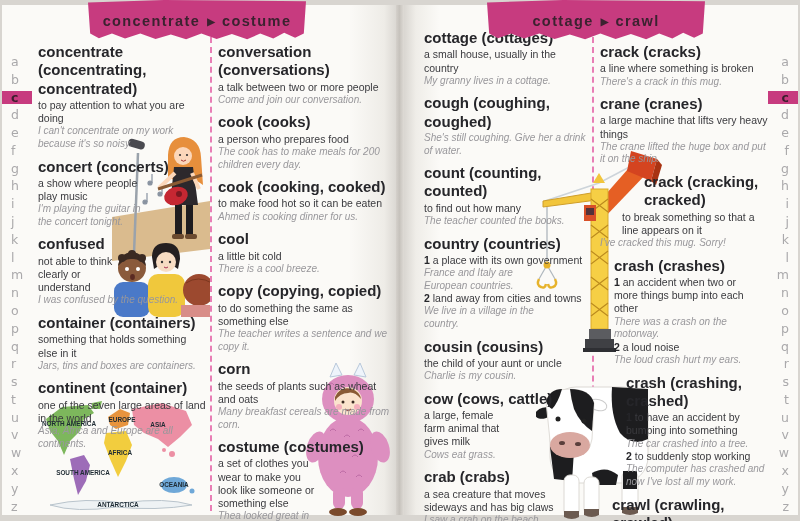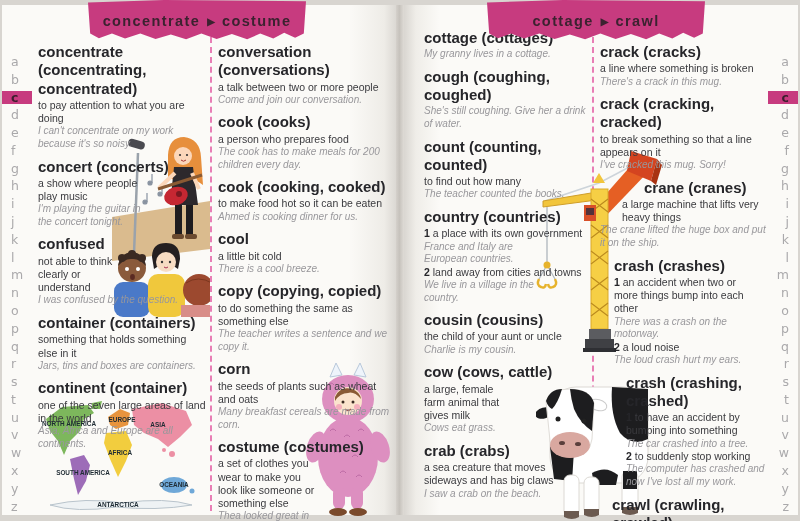--- a/index.html
+++ b/index.html
@@ -305,20 +305,21 @@
       <div class="tab-letter">v</div>
       <div class="tab-letter">w</div>
       <div class="tab-letter">x</div>
       <div class="tab-letter">y</div>
       <div class="tab-letter">z</div>
     </div>
   <div class="divider"></div>
   <div class="col col1">
       <div class="entry">
         <div class="head">cottage (cottages)</div>
+        <div class="def">a small house, usually in the country</div>
         <div class="ex">My granny lives in a cottage.</div>
       </div>
       <div class="entry">
         <div class="head">cough (coughing, coughed)</div>
         <div class="ex">She's still coughing. Give her a drink of water.</div>
       </div>
       <div class="entry">
         <div class="head">count (counting, counted)</div>
         <div class="def">to find out how many</div>
         <div class="ex">The teacher counted the books.</div>
@@ -346,28 +347,28 @@
         <div class="ex">I saw a crab on the beach.</div>
       </div>
     </div>
   <div class="col col2">
       <div class="entry">
         <div class="head">crack (cracks)</div>
         <div class="def">a line where something is broken</div>
         <div class="ex">There's a crack in this mug.</div>
       </div>
       <div class="entry">
+        <div class="head">crane (cranes)</div>
+        <div class="def">a large machine that lifts very heavy things</div>
+        <div class="ex">The crane lifted the huge box and put it on the ship.</div>
+      </div>
+      <div class="entry">
         <div class="head">crack (cracking, cracked)</div>
         <div class="def">to break something so that a line appears on it</div>
         <div class="ex">I've cracked this mug. Sorry!</div>
-      </div>
-      <div class="entry">
-        <div class="head">crane (cranes)</div>
-        <div class="def">a large machine that lifts very heavy things</div>
-        <div class="ex">The crane lifted the huge box and put it on the ship.</div>
       </div>
       <div class="entry">
         <div class="head">crash (crashes)</div>
         <div class="def"><span class="num">1 </span>an accident when two or more things bump into each other</div>
         <div class="ex">There was a crash on the motorway.</div>
         <div class="def"><span class="num">2 </span>a loud noise</div>
         <div class="ex">The loud crash hurt my ears.</div>
       </div>
       <div class="entry">
         <div class="head">crash (crashing, crashed)</div>

